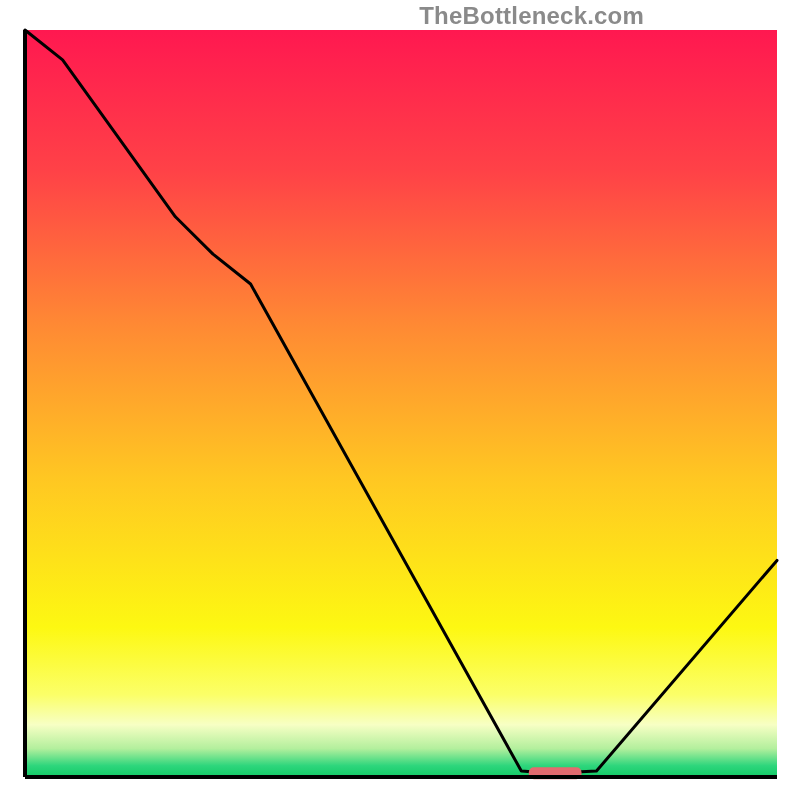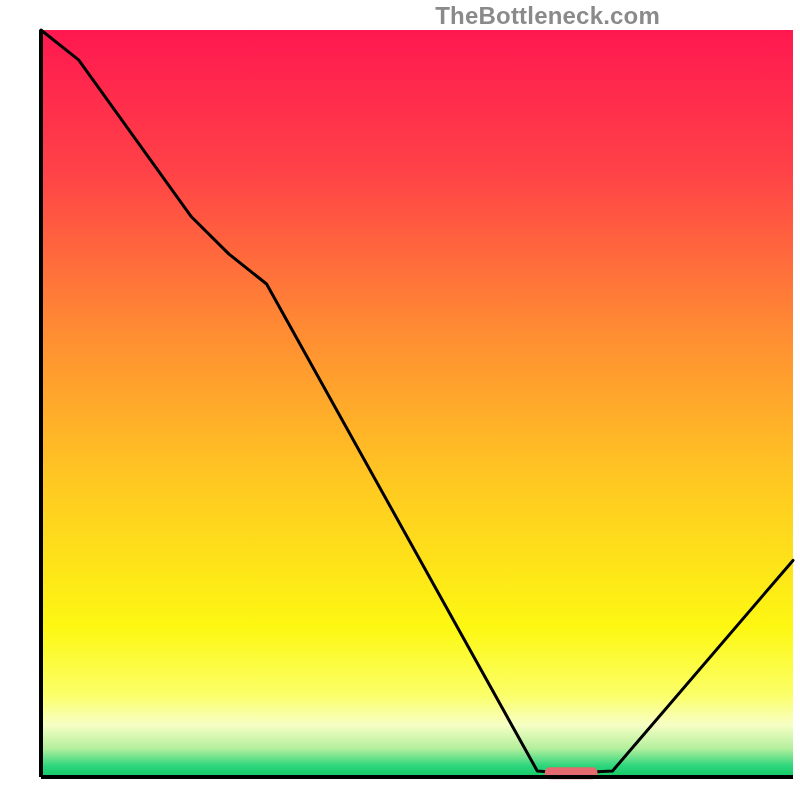--- a/index.html
+++ b/index.html
@@ -7,21 +7,20 @@
     padding: 0;
     width: 800px;
     height: 800px;
     background: #ffffff;
     font-family: Arial, Helvetica, sans-serif;
   }
   .container {
     position: relative;
     width: 652px;
     height: 800px;
-    margin-left: 16px;
   }
   .watermark {
     position: absolute;
     top: 2px;
     right: 8px;
     font-size: 24px;
     font-weight: bold;
     color: #8a8a8a;
     letter-spacing: 0.2px;
     z-index: 10;

